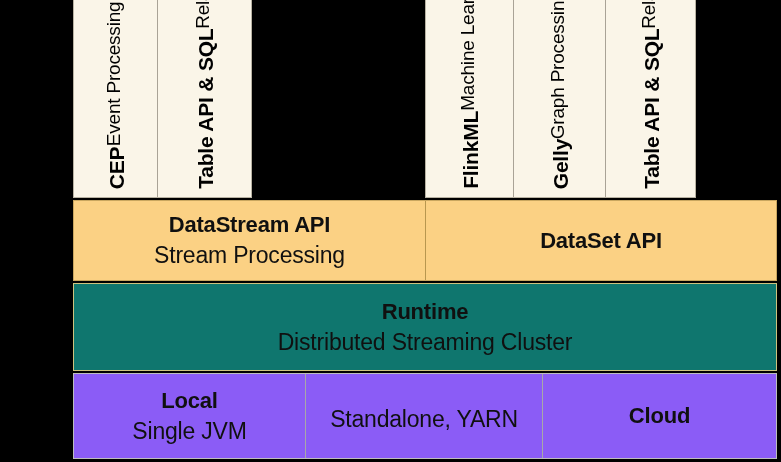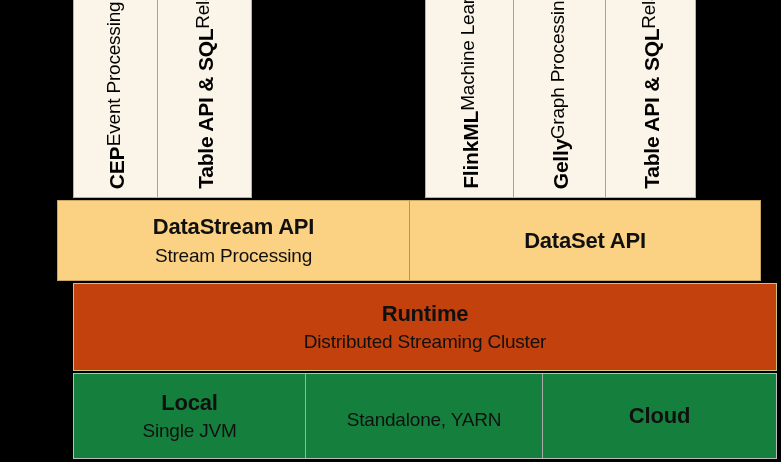--- a/index.html
+++ b/index.html
@@ -82,45 +82,45 @@
   }
   .api-cell:last-child { border-right: none; }
   .cell-title {
     font-weight: bold;
     font-size: 22px;
     line-height: 1.05;
     letter-spacing: -0.2px;
   }
   .cell-sub {
     font-weight: normal;
-    font-size: 19px;
+    font-size: 23px;
     line-height: 1.05;
     margin-top: 7px;
     letter-spacing: -0.2px;
   }
 
   
   .runtime-row {
     position: absolute;
     box-sizing: border-box;
-    background: #c2410c;
+    background: #0f766e;
     border: 1px solid #cdc37e;
     display: flex;
     flex-direction: column;
     align-items: center;
     justify-content: center;
     color: #101010;
   }
 
   
   .deploy-row {
     position: absolute;
     box-sizing: border-box;
     display: flex;
-    background: #15803d;
+    background: #8b5cf6;
     border: 1px solid #bdbdbd;
   }
   .deploy-cell {
     box-sizing: border-box;
     display: flex;
     flex-direction: column;
     align-items: center;
     justify-content: center;
     border-right: 1px solid #a8a8a8;
     color: #101010;
@@ -166,21 +166,21 @@
     </div>
 
     <div class="lib-col" style="width:90px;">
       <div class="lib-inner">
         <span class="lib-title">Table API &amp; SQL</span>
         <span class="lib-sub">Relational</span>
       </div>
     </div>
   </div>
 
-  <div class="api-row" style="left:57px; top:200px; width:704px; height:81px;">
+  <div class="api-row" style="left:73px; top:200px; width:704px; height:81px;">
 
     <div class="api-cell" style="flex:0 0 352px;">
       <span class="cell-title">DataStream API</span>
       <span class="cell-sub">Stream Processing</span>
     </div>
 
     <div class="api-cell" style="flex:1 1 auto;">
       <span class="cell-title">DataSet API</span>
     </div>
   </div>

